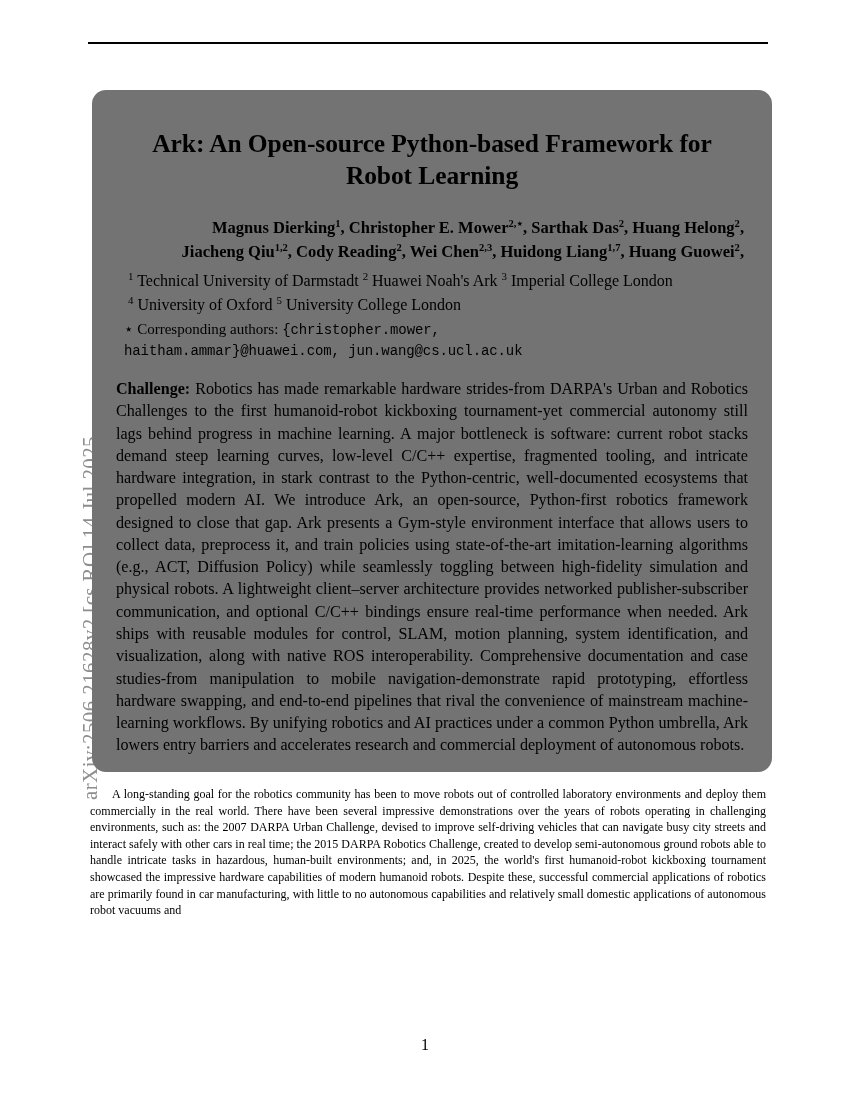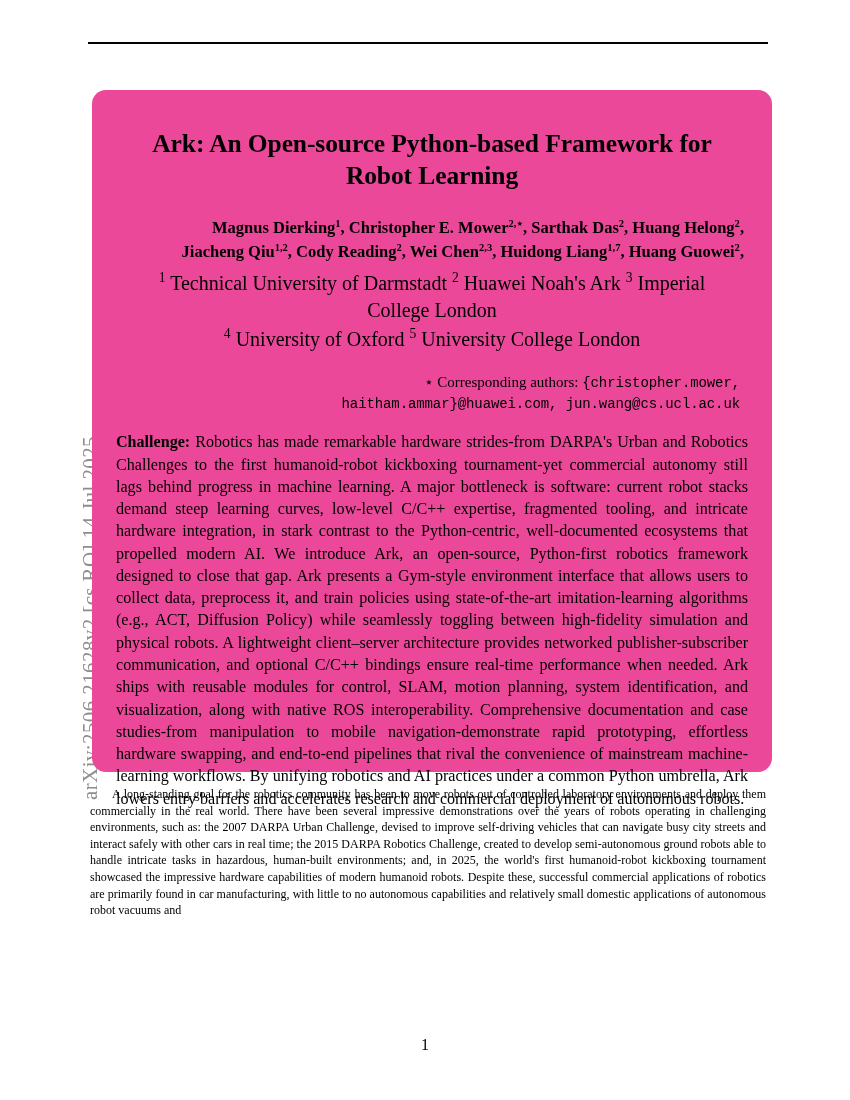--- a/index.html
+++ b/index.html
@@ -47,21 +47,21 @@
     background: #000000;
   }
 
   
   .abstract-panel {
     position: absolute;
     left: 92px;
     top: 90px;
     width: 680px;
     height: 682px;
-    background: #ec4899;
+    background: #737373;
     border-radius: 14px;
     box-sizing: border-box;
     padding: 26px 22px 18px 22px;
   }
 
   .paper-title {
     text-align: center;
     font-weight: bold;
     font-size: 25.5px;
     line-height: 1.26;
@@ -72,32 +72,31 @@
   .author-block {
     text-align: right;
     font-weight: bold;
     font-size: 16.5px;
     line-height: 1.42;
     margin: 24px 6px 0 6px;
   }
   .author-block sup { font-weight: bold; font-size: 64%; }
 
   .affil-block {
-    text-align: center;
-    font-size: 20px;
+    font-size: 16px;
     line-height: 1.38;
     margin: 6px 14px 0 14px;
   }
   .affil-block sup { font-size: 68%; }
 
   .corr-block {
-    text-align: right;
+    text-align: left;
     font-size: 15px;
     line-height: 1.45;
-    margin: 19px 10px 0 10px;
+    margin: 3px 10px 0 10px;
   }
   .mono {
     font-family: "Liberation Mono", "DejaVu Sans Mono", monospace;
     font-size: 14px;
     letter-spacing: -0.1px;
   }
 
   .abstract-body {
     margin: 17px 2px 0 2px;
     font-size: 16.1px;

